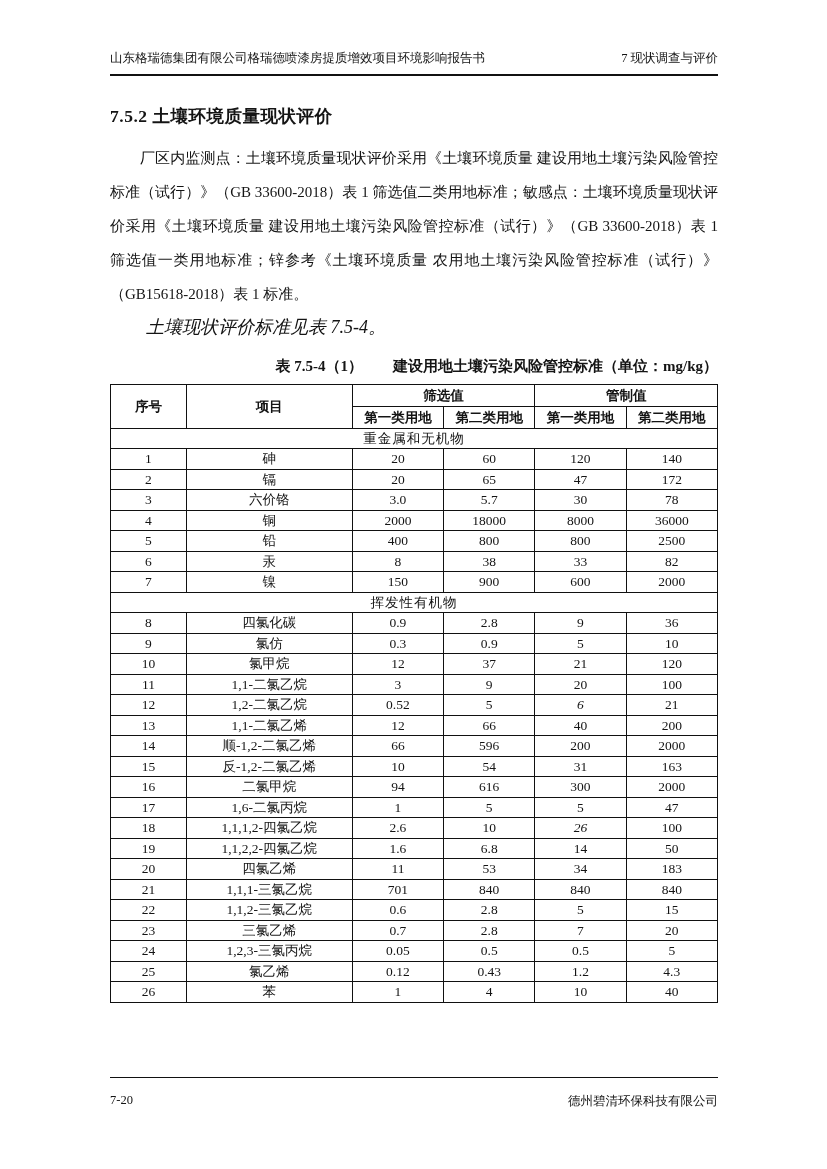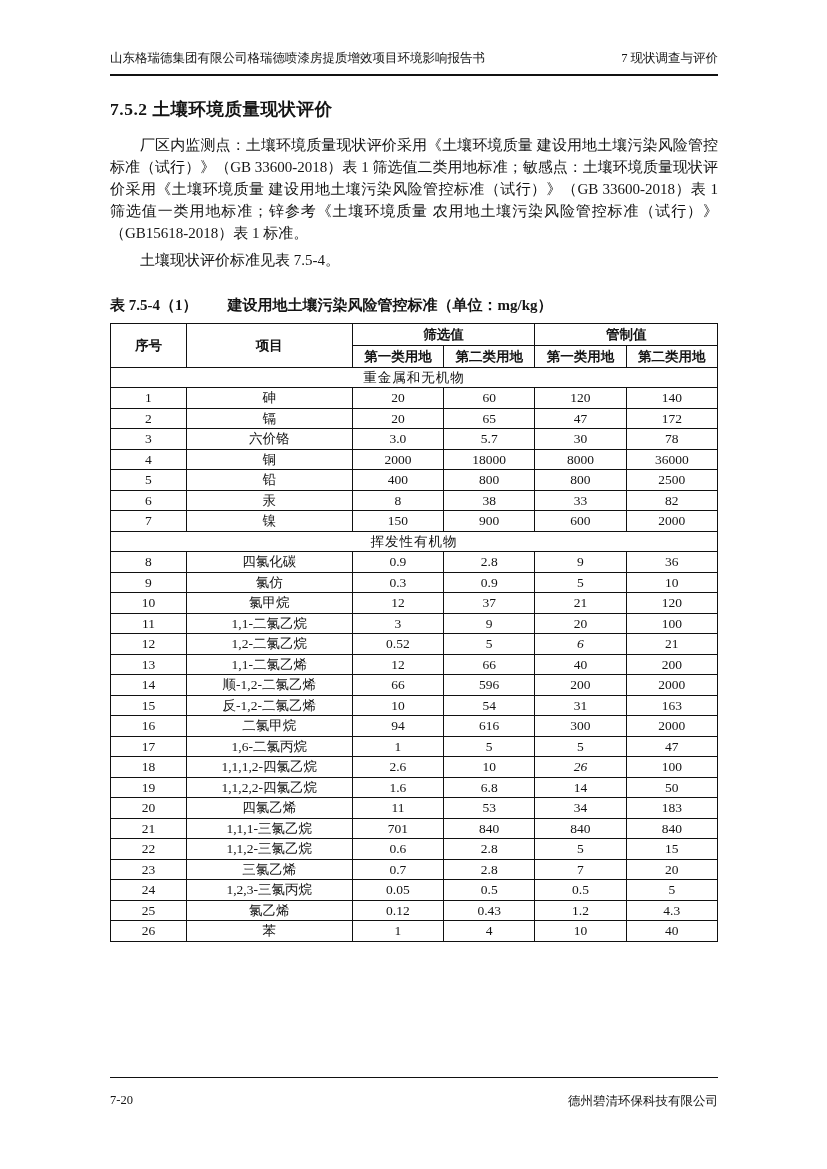--- a/index.html
+++ b/index.html
@@ -21,48 +21,49 @@
   .running-header {
     display:flex;
     justify-content:space-between;
     align-items:center;
     font-size:12.5px;
     padding-bottom:7px;
     border-bottom:2px solid #111;
   }
   
   .h-section {
-    margin-top:21px;
+    margin-top:28px;
     font-size:17.5px;
     font-weight:bold;
     letter-spacing:0.5px;
   }
   .h-subsection {
     margin-top:23px;
     font-size:15px;
     font-weight:normal;
   }
   
   .para {
     margin-top:13px;
     font-size:15px;
-    line-height:22px;
+    line-height:34px;
     text-align:justify;
     text-indent:2em;
   }
   .para2 {
-    font-size:15px;
+    font-size:18px;
     line-height:32.5px;
     text-indent:2em;
+    font-style:italic;
   }
   
   .tbl-caption {
-    margin-top:19px;
+    margin-top:13px;
     margin-bottom:4px;
-    text-align:left;
+    text-align:right;
     font-weight:bold;
     font-size:15px;
   }
   
   table.std {
     width:100%;
     border-collapse:collapse;
     table-layout:fixed;
     font-size:13.5px;
     margin-top:8px;

